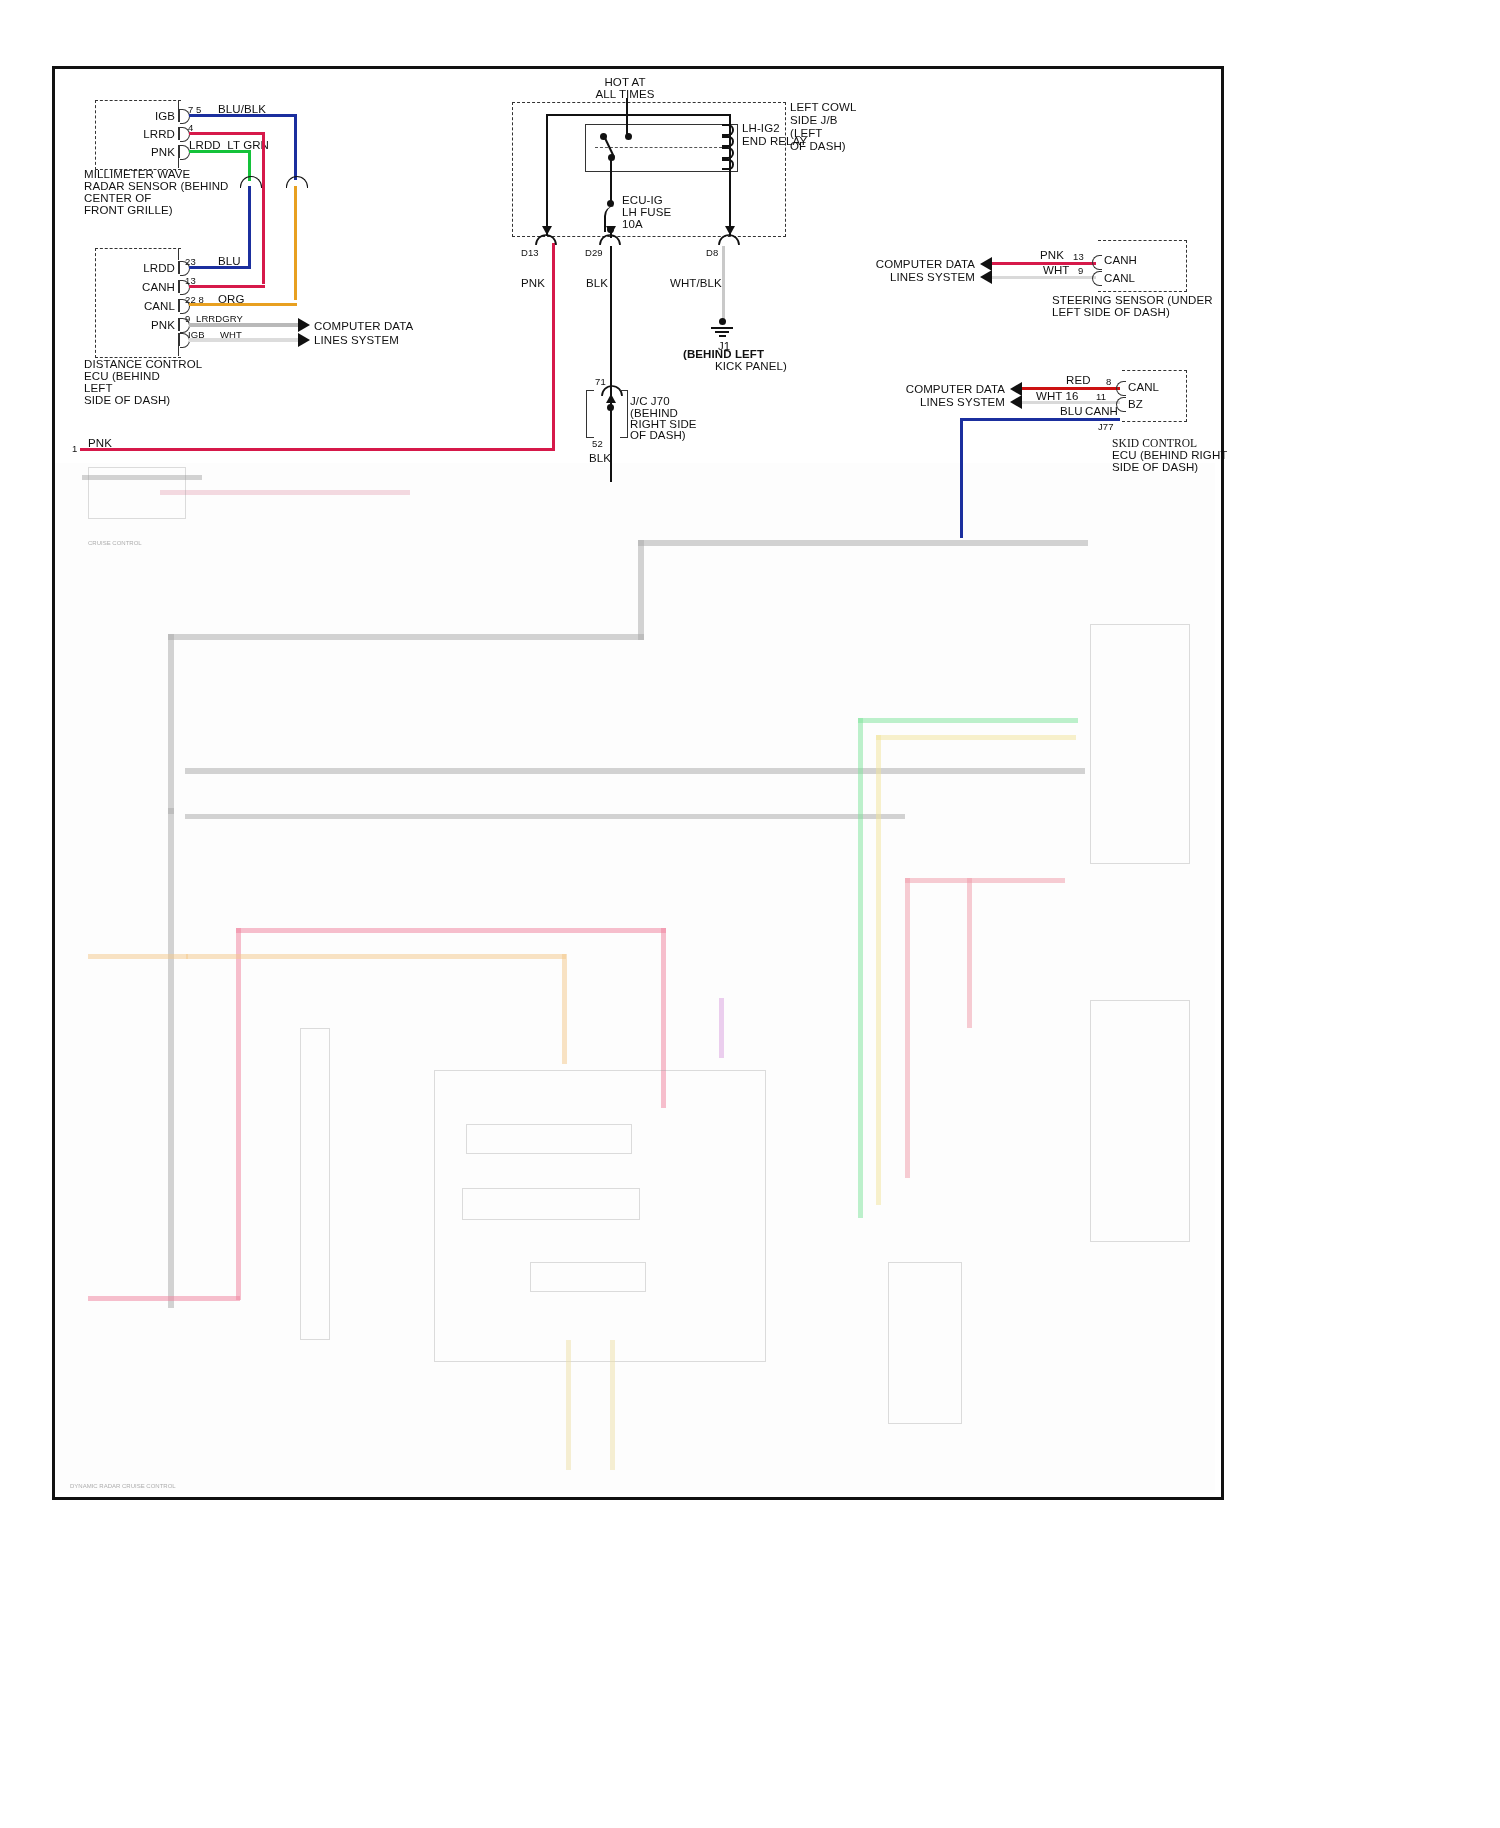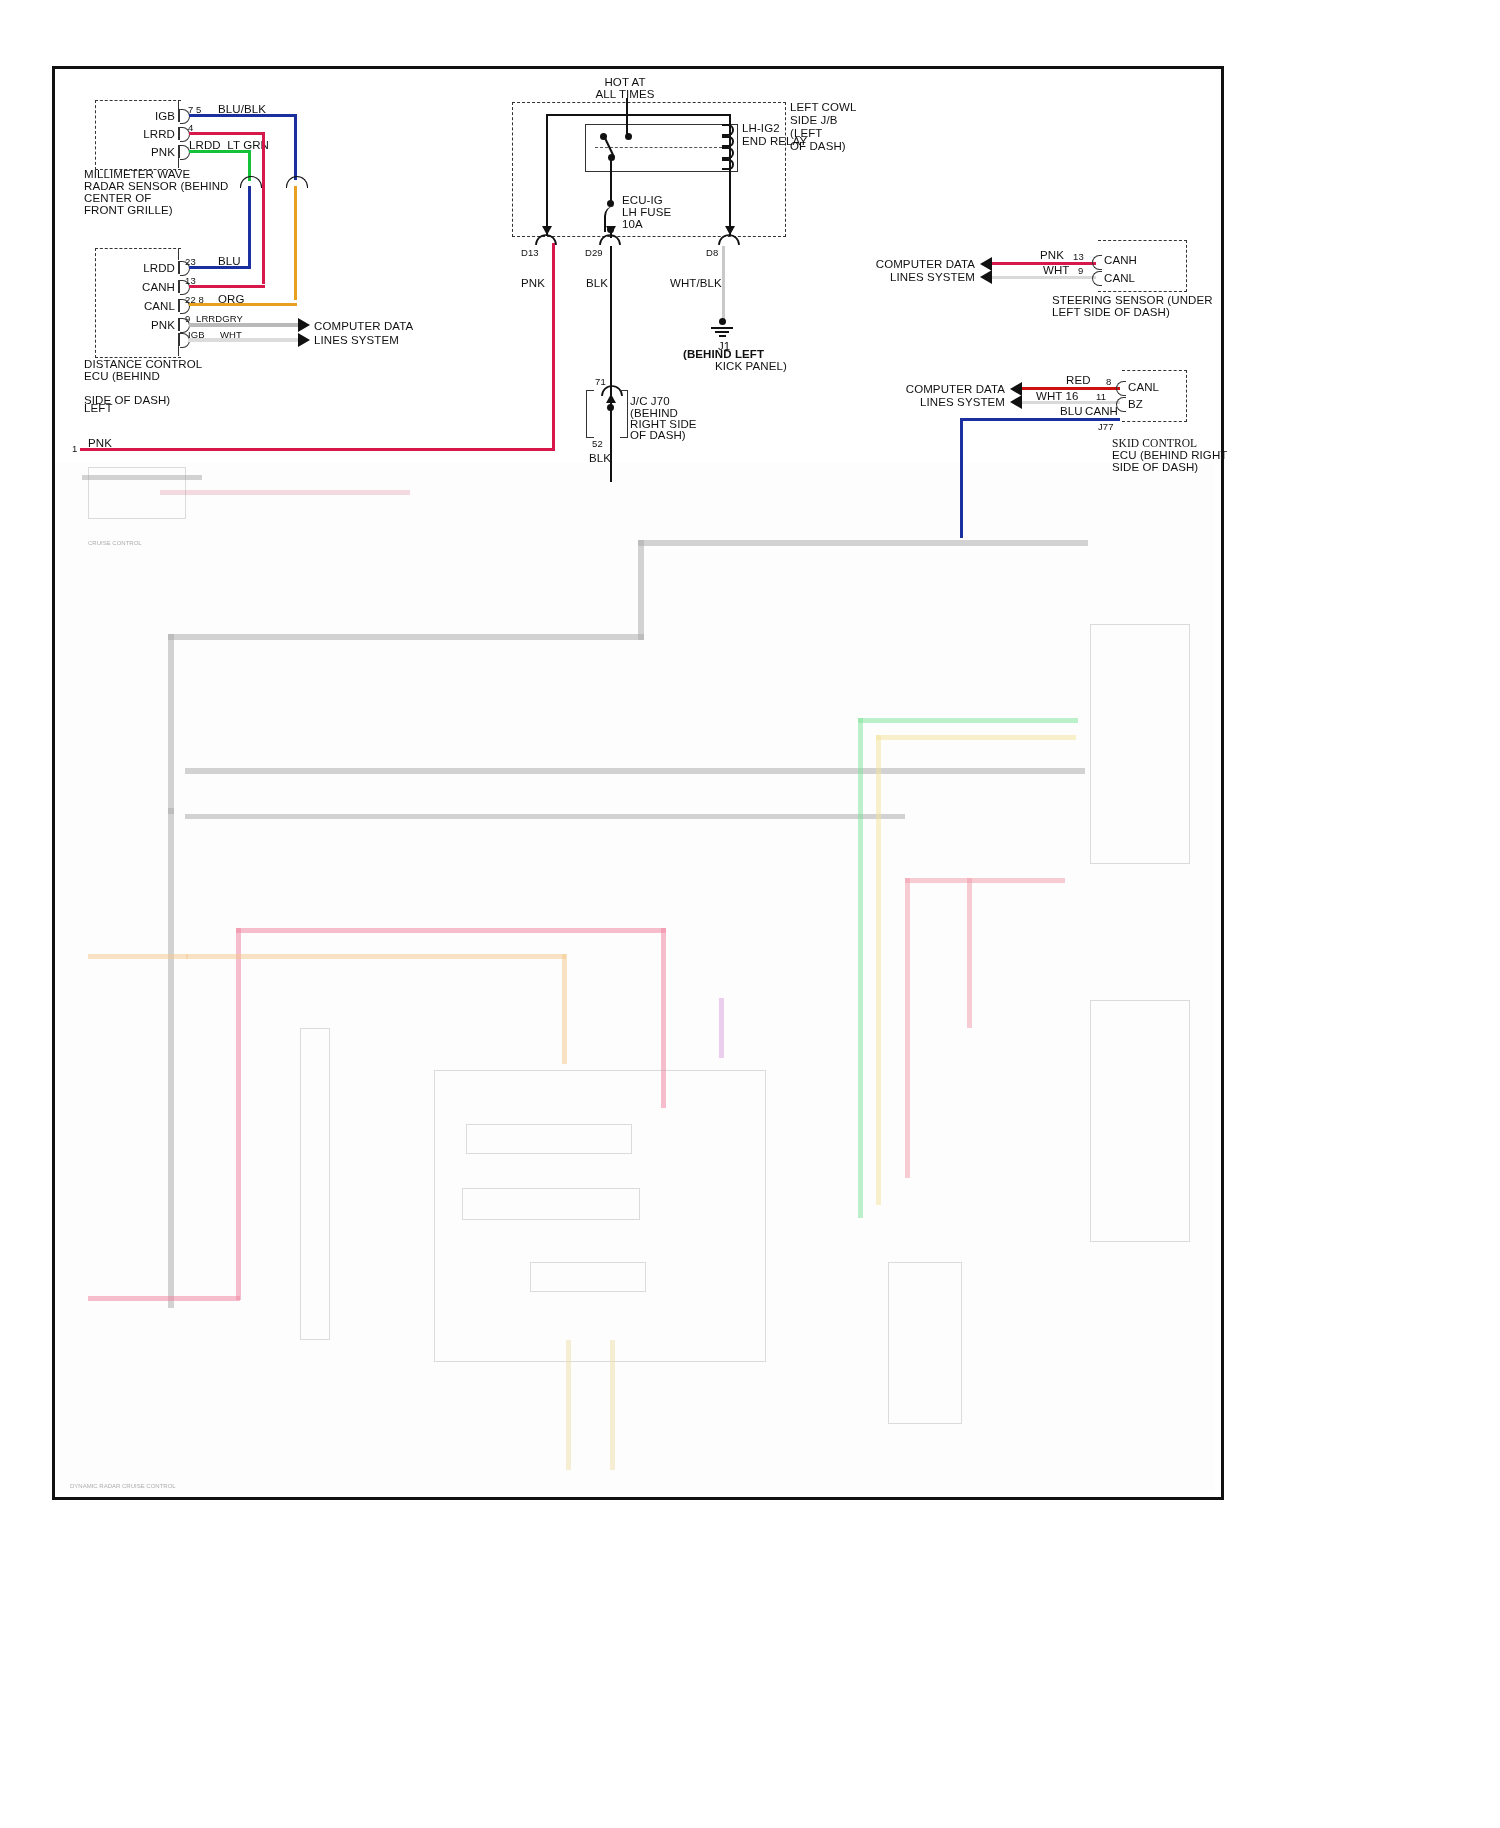--- a/index.html
+++ b/index.html
@@ -139,21 +139,21 @@
   <div class="t xs" style="left:185px;top:312px;">9</div>
   <div class="t xs" style="left:196px;top:312px;">LRRDGRY</div>
 
   <div class="pinbar" style="left:178px;top:333px;"></div>
   <div class="pin" style="left:180px;top:333px;"></div>
   <div class="t xs" style="left:188px;top:328px;">IGB</div>
   <div class="t xs" style="left:220px;top:328px;">WHT</div>
 
   <div class="t" style="left:84px;top:358px;">DISTANCE CONTROL</div>
   <div class="t" style="left:84px;top:370px;">ECU (BEHIND</div>
-  <div class="t" style="left:84px;top:382px;margin-top:20px;">LEFT</div>
+  <div class="t" style="left:84px;top:382px;">LEFT</div>
   <div class="t" style="left:84px;top:394px;">SIDE OF DASH)</div>
 
   <div class="w wh blu" style="left:189px;top:266px;width:62px;"></div>
 
   <div class="w wh red" style="left:189px;top:285px;width:76px;"></div>
 
   <div class="w wh org" style="left:189px;top:303px;width:108px;"></div>
 
   <div class="w wh gry" style="left:189px;top:323px;width:112px;height:4px;"></div>
   <div class="arrR" style="left:298px;top:318px;"></div>

